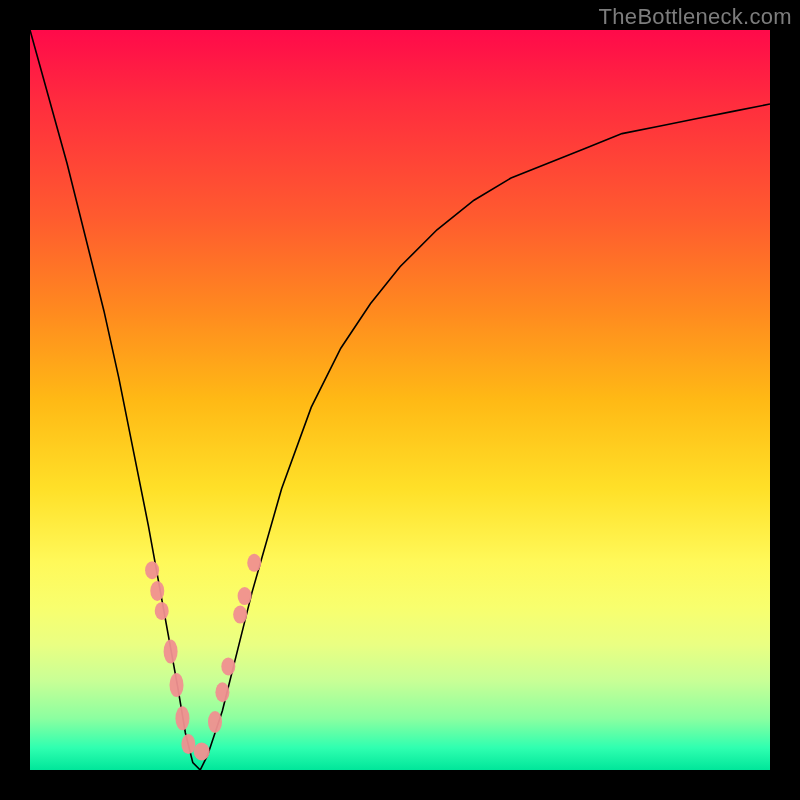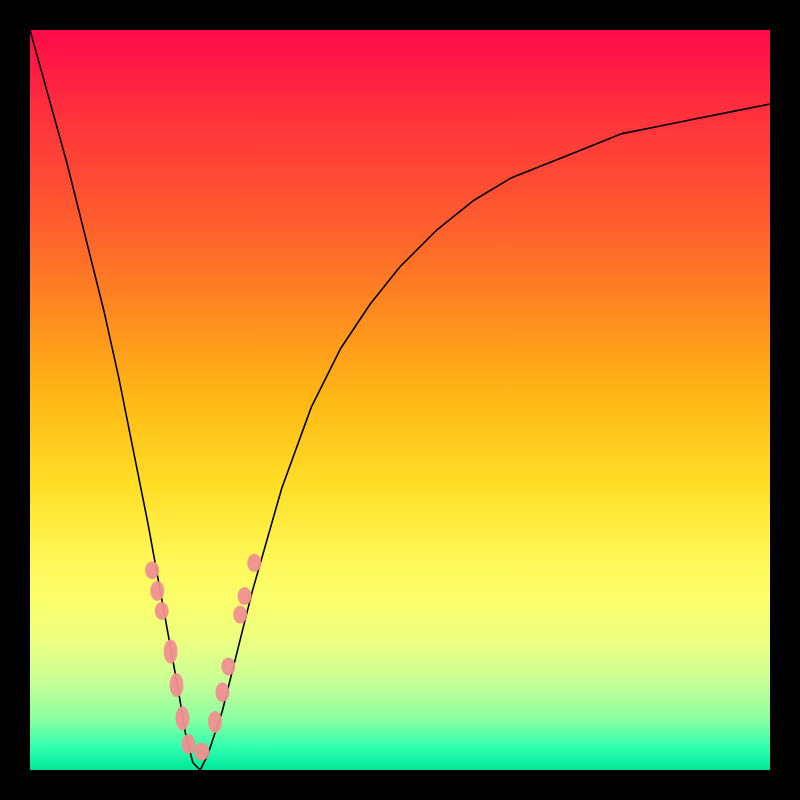--- a/index.html
+++ b/index.html
@@ -78,13 +78,14 @@
           <ellipse cx="171.68" cy="721.50" rx="8" ry="9" fill="#f09090" fill-opacity="0.95"></ellipse>
           <ellipse cx="185.00" cy="691.90" rx="7" ry="11" fill="#f09090" fill-opacity="0.95"></ellipse>
           <ellipse cx="192.40" cy="662.30" rx="7" ry="10" fill="#f09090" fill-opacity="0.95"></ellipse>
           <ellipse cx="198.32" cy="636.40" rx="7" ry="9" fill="#f09090" fill-opacity="0.95"></ellipse>
           <ellipse cx="210.16" cy="584.60" rx="7" ry="9" fill="#f09090" fill-opacity="0.95"></ellipse>
           <ellipse cx="214.60" cy="566.10" rx="7" ry="9" fill="#f09090" fill-opacity="0.95"></ellipse>
           <ellipse cx="224.22" cy="532.80" rx="7" ry="9" fill="#f09090" fill-opacity="0.95"></ellipse>
         </g>
     </svg>
   </div>
+  <div class="watermark">TheBottleneck.com</div>
 </div>
 
 </body></html>

